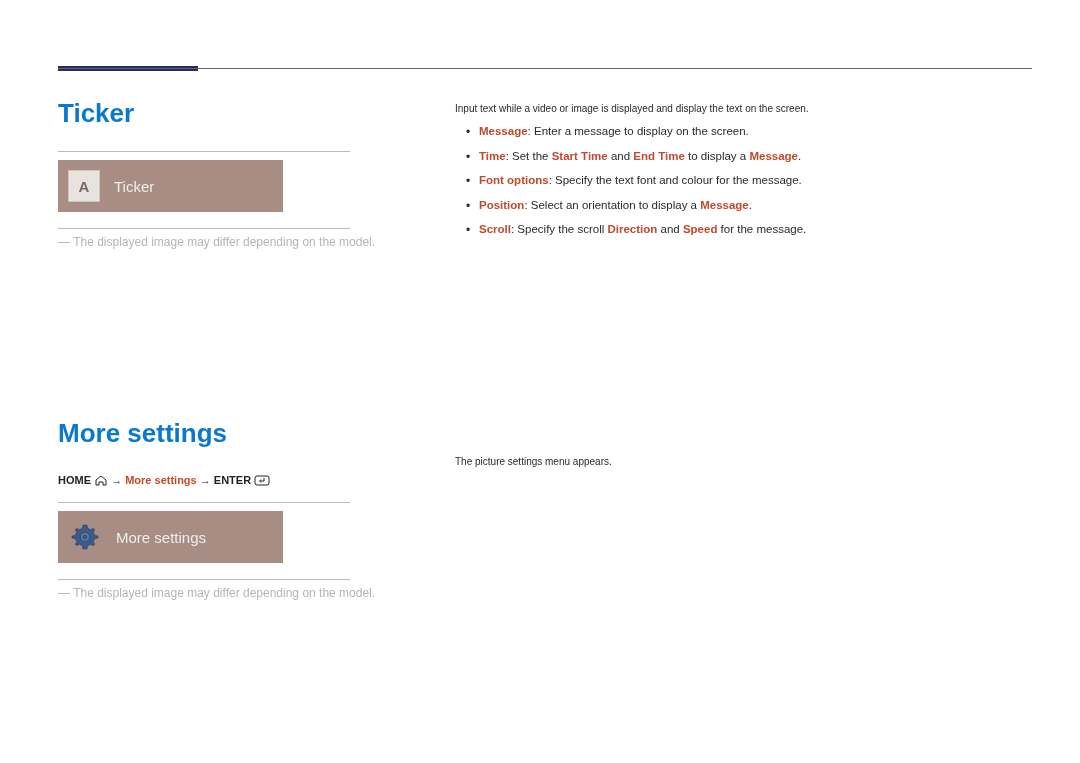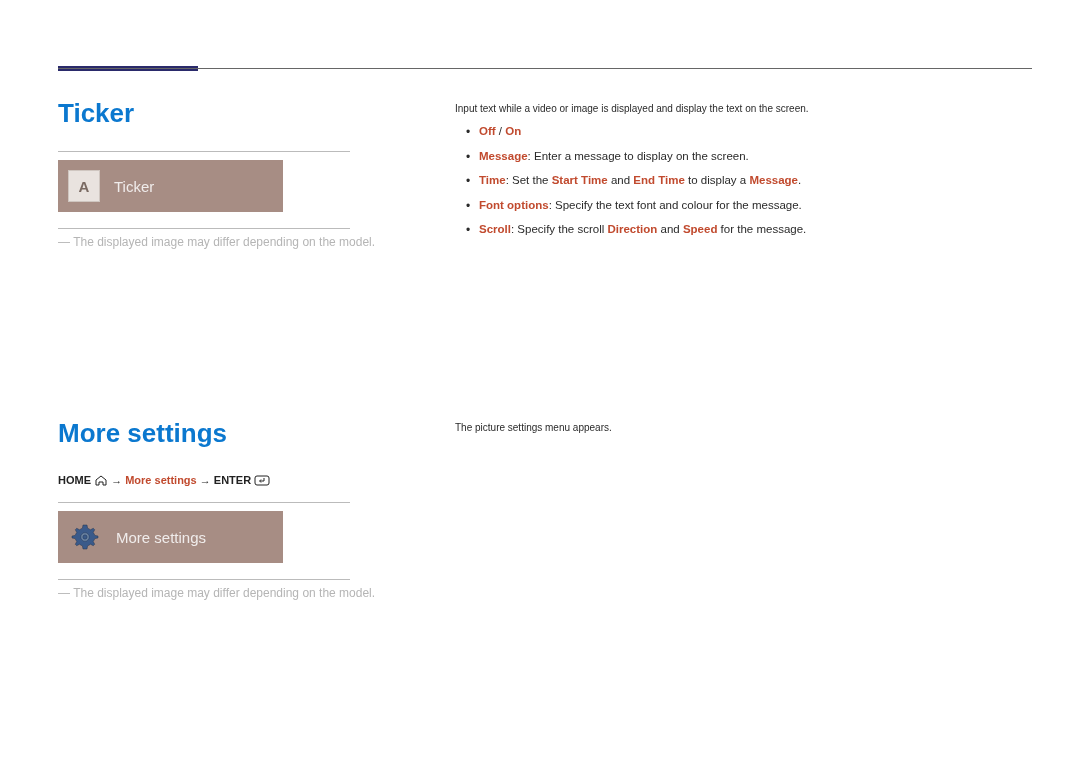--- a/index.html
+++ b/index.html
@@ -35,21 +35,21 @@
   }
   .right-col {
     position: absolute;
     left: 455px;
     right: 48px;
   }
 
   .sec1-left { top: 98px; }
   .sec1-right { top: 103px; }
   .sec2-left { top: 418px; }
-  .sec2-right { top: 422px; }
+  .sec2-right { top: 456px; }
 
   h1.section-title {
     color: #0b78cf;
     font-size: 26px;
     font-weight: 700;
     margin-bottom: 22px;
   }
   h1.section-title.sec2 { margin-bottom: 25px; }
 
   .breadcrumb {
@@ -157,30 +157,30 @@
 
   <hr class="hr-thin">
 
   <div class="disclaimer">The displayed image may differ depending on the model.</div>
 </div>
 
 <div class="right-col sec1-right">
   <div class="intro">Input text while a video or image is displayed and display the text on the screen.</div>
   <ul class="bullets">
     <li>
-      <span class="hl">Off</span><span> / </span><span class="hl">On</span>
-    </li>
-    <li>
       <span class="hl">Message</span><span>: Enter a message to display on the screen.</span>
     </li>
     <li>
       <span class="hl">Time</span><span>: Set the </span><span class="hl">Start Time</span><span> and </span><span class="hl">End Time</span><span> to display a </span><span class="hl">Message</span><span>.</span>
     </li>
     <li>
       <span class="hl">Font options</span><span>: Specify the text font and colour for the message.</span>
+    </li>
+    <li>
+      <span class="hl">Position</span><span>: Select an orientation to display a </span><span class="hl">Message</span><span>.</span>
     </li>
     <li>
       <span class="hl">Scroll</span><span>: Specify the scroll </span><span class="hl">Direction</span><span> and </span><span class="hl">Speed</span><span> for the message.</span>
     </li>
   </ul>
 </div>
 
 <div class="left-col sec2-left">
   <h1 class="section-title sec2">More settings</h1>
 

